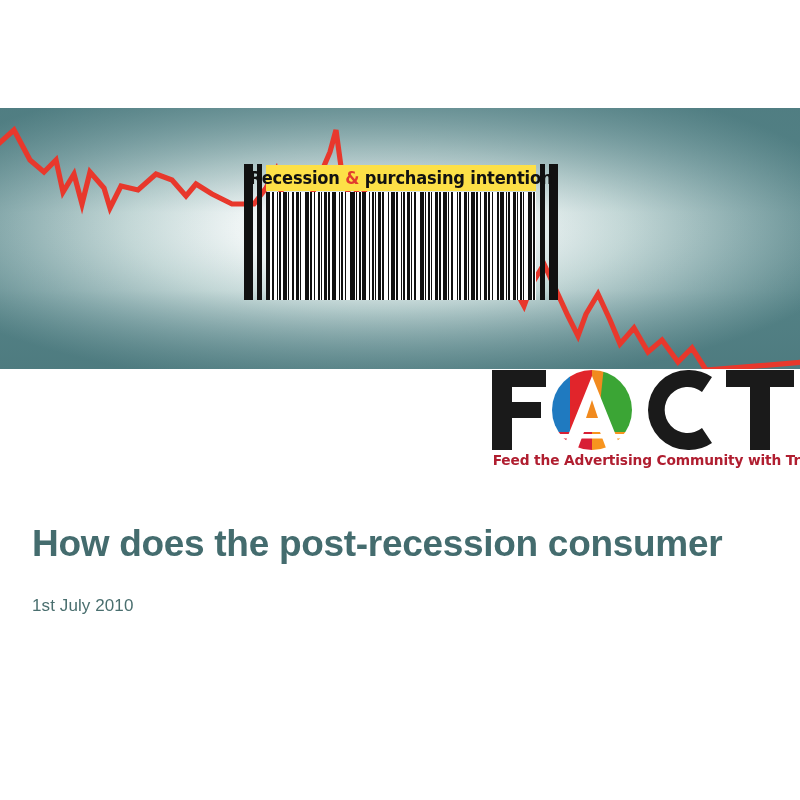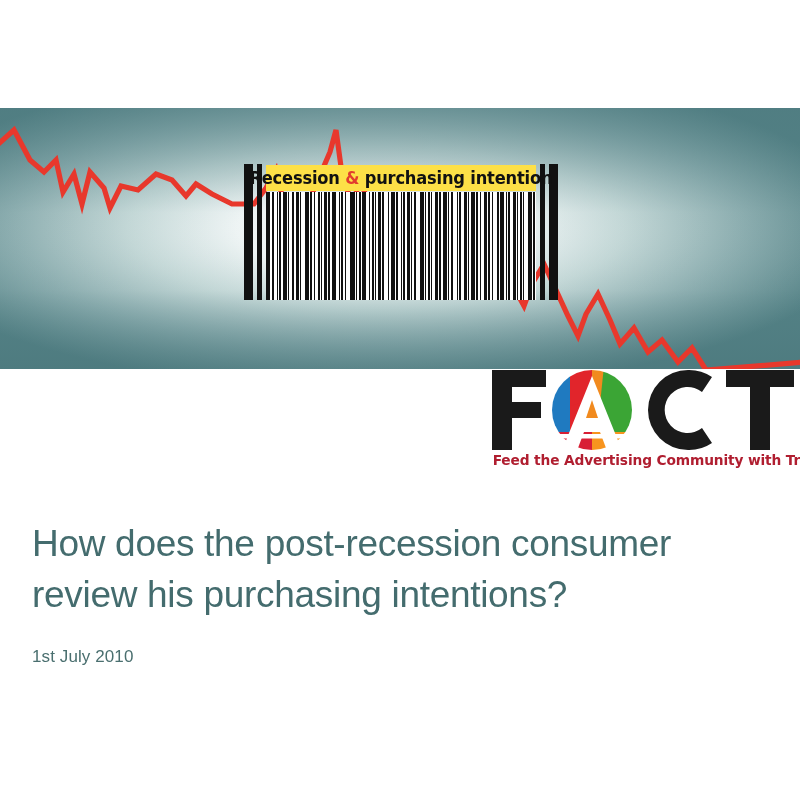--- a/index.html
+++ b/index.html
@@ -137,21 +137,21 @@
   #title-block {
     position: absolute;
     left: 32px;
     top: 518px;
     width: 730px;
   }
   #deck-title {
     font-family: "Liberation Sans", sans-serif;
     font-size: 37px;
     line-height: 51px;
-    font-weight: 400;
+    font-weight: 700;
     color: #446c6e;
     letter-spacing: -0.3px;
     margin: 0;
   }
   #deck-title .l2 { display: block; }
   #deck-date {
     margin-top: 27px;
     font-family: "Liberation Sans", sans-serif;
     font-size: 17px;
     font-weight: 400;
@@ -332,18 +332,17 @@
         <path d="M238,4 H306 V21 H282 V84 H262 V21 H238 Z"></path>
       </g>
     </svg>
 
     <div id="logo-tagline">Feed the Advertising Community with Trends</div>
   </div>
 
   <div id="title-block">
     <h1 id="deck-title">
       <span class="l1">How does the post-recession consumer</span>
-      <span class="l2">review his purchasing intentions?</span>
     </h1>
     <div id="deck-date">1st July 2010</div>
   </div>
 
 </div>
 
 </body></html>

